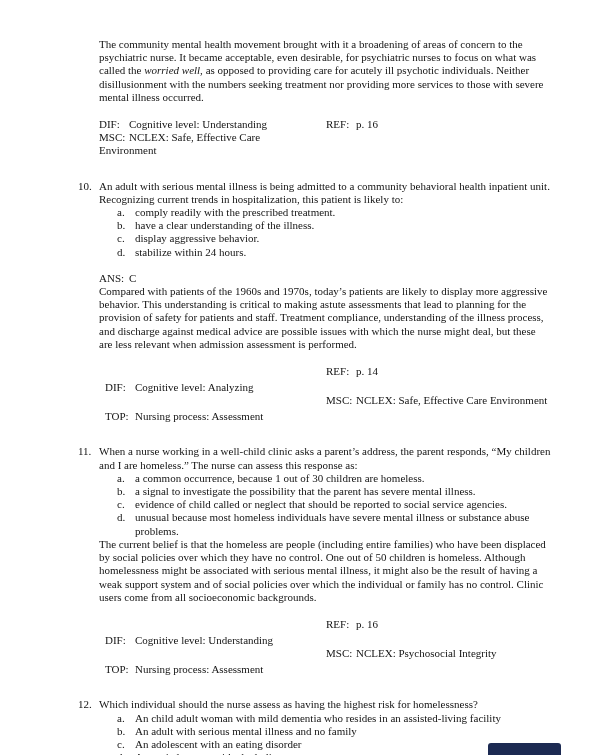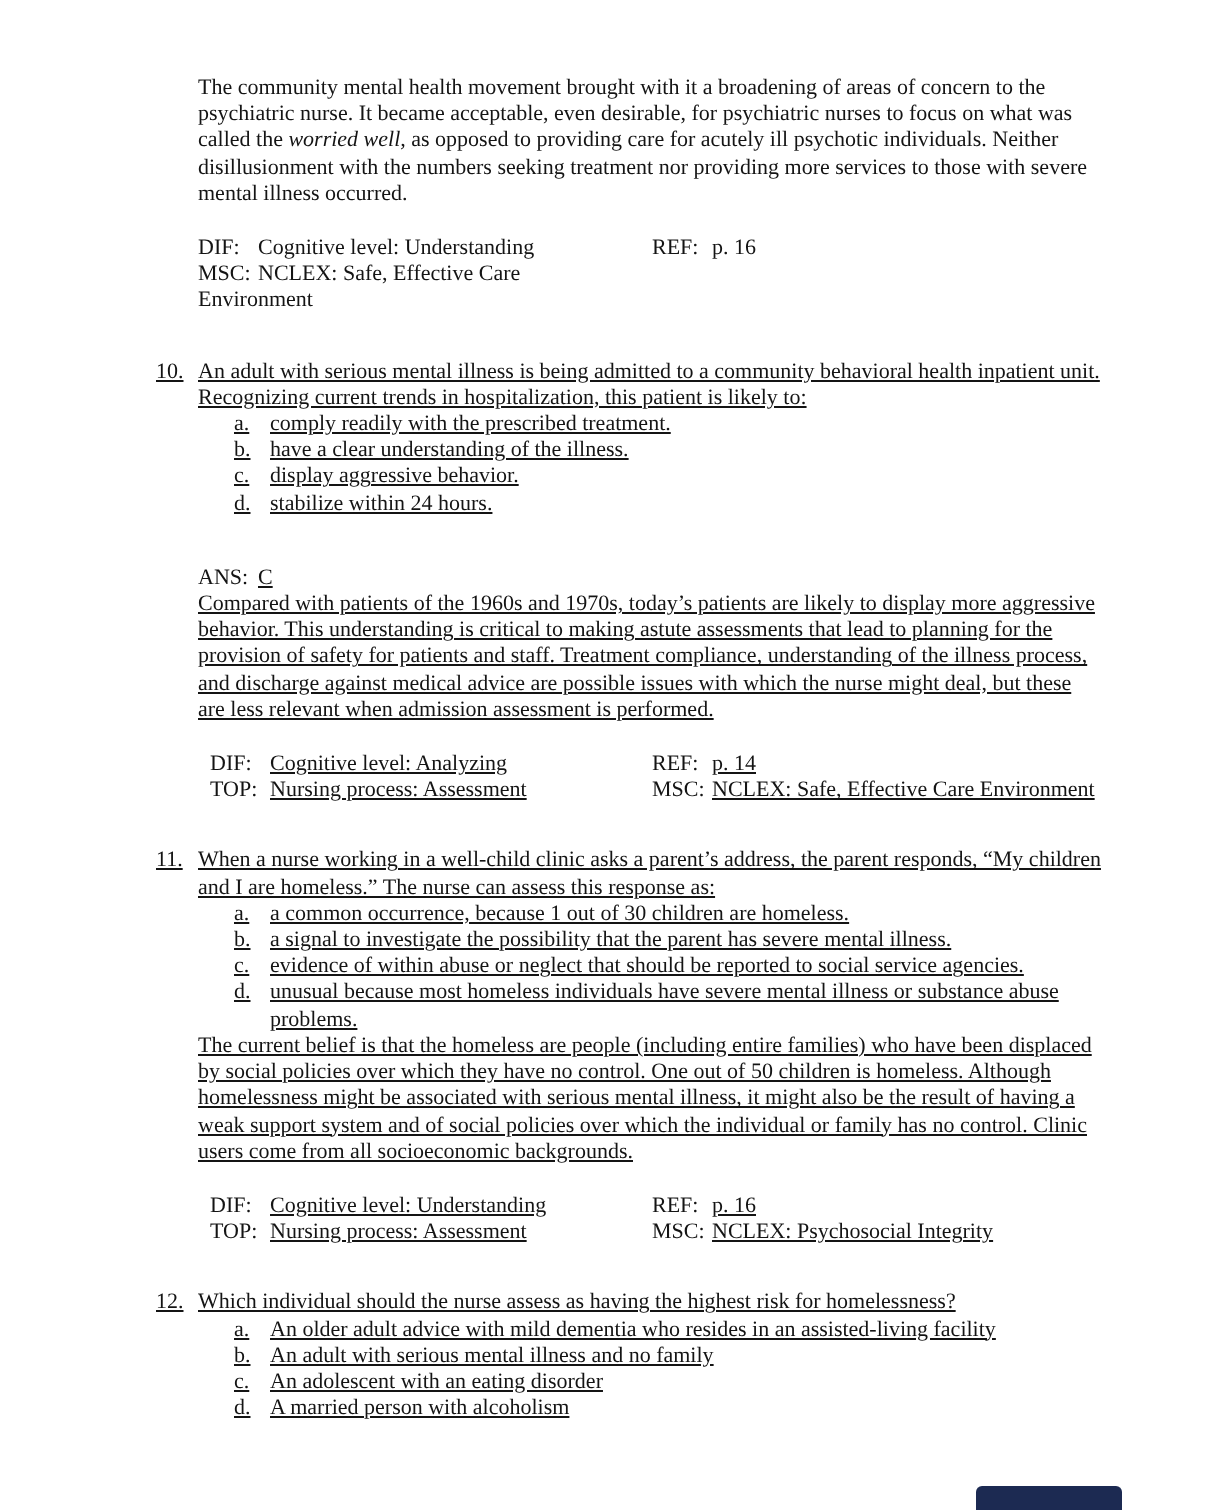--- a/index.html
+++ b/index.html
@@ -16,30 +16,30 @@
   .doc { position: absolute; top: 38px; left: 78px; width: 474px; }
   .indent { padding-left: 21px; }
   .para { width: 452px; text-align: left; }
   .qrow { display: flex; }
   .qnum { width: 21px; flex: none; }
   .qbody { width: 452px; }
   .options { margin-left: 18px; }
   .opt { display: flex; }
   .opt-letter { width: 18px; flex: none; }
   .opt-text { flex: 1; }
-  .question { margin-top: 22px; text-decoration: underline; }
-  .ans-line { margin-top: 24px; }
+  .question { margin-top: 22px; }
+  .ans-line { margin-top: 13px; }
   .mlabel { display: inline-block; width: 30px; }
   .meta { margin-top: 14px; }
   .meta-row { display: flex; gap: 32px; }
   .mcell { flex: none; }
   .meta-intro .w1 { width: 195px; }
   .meta-intro .w2 { width: 117px; }
   .meta-q { padding-left: 6px; }
-  .meta-q .w1 { width: 189px; }
+  .meta-q .w1 { width: 189px; margin-top: 16px; }
   .corner-btn {
     position: absolute;
     right: 51px;
     bottom: 0;
     width: 73px;
     height: 12px;
     border-radius: 3px 3px 0 0;
     cursor: pointer;
   }
 </style>
@@ -109,21 +109,21 @@
           <div class="opt">
             <span class="opt-letter">a.</span>
             <span class="opt-text">a common occurrence, because 1 out of 30 children are homeless.</span>
           </div>
           <div class="opt">
             <span class="opt-letter">b.</span>
             <span class="opt-text">a signal to investigate the possibility that the parent has severe mental illness.</span>
           </div>
           <div class="opt">
             <span class="opt-letter">c.</span>
-            <span class="opt-text">evidence of within abuse or neglect that should be reported to social service agencies.</span>
+            <span class="opt-text">evidence of child called or neglect that should be reported to social service agencies.</span>
           </div>
           <div class="opt">
             <span class="opt-letter">d.</span>
             <span class="opt-text">unusual because most homeless individuals have severe mental illness or substance abuse problems.</span>
           </div>
         </div>
         <p class="para">The current belief is that the homeless are people (including entire families) who have been displaced by social policies over which they have no control. One out of 50 children is homeless. Although homelessness might be associated with serious mental illness, it might also be the result of having a weak support system and of social policies over which the individual or family has no control. Clinic users come from all socioeconomic backgrounds.</p>
         <div class="meta meta-q">
           <div class="meta-row">
             <span class="mcell w1"><span class="mlabel">DIF:</span><span>Cognitive level: Understanding</span></span>
@@ -139,21 +139,21 @@
   </section>
 
   <section class="question">
     <div class="qrow">
       <span class="qnum">12.</span>
       <div class="qbody">
         <p class="stem">Which individual should the nurse assess as having the highest risk for homelessness?</p>
         <div class="options">
           <div class="opt">
             <span class="opt-letter">a.</span>
-            <span class="opt-text">An older adult advice with mild dementia who resides in an assisted-living facility</span>
+            <span class="opt-text">An child adult woman with mild dementia who resides in an assisted-living facility</span>
           </div>
           <div class="opt">
             <span class="opt-letter">b.</span>
             <span class="opt-text">An adult with serious mental illness and no family</span>
           </div>
           <div class="opt">
             <span class="opt-letter">c.</span>
             <span class="opt-text">An adolescent with an eating disorder</span>
           </div>
           <div class="opt">

